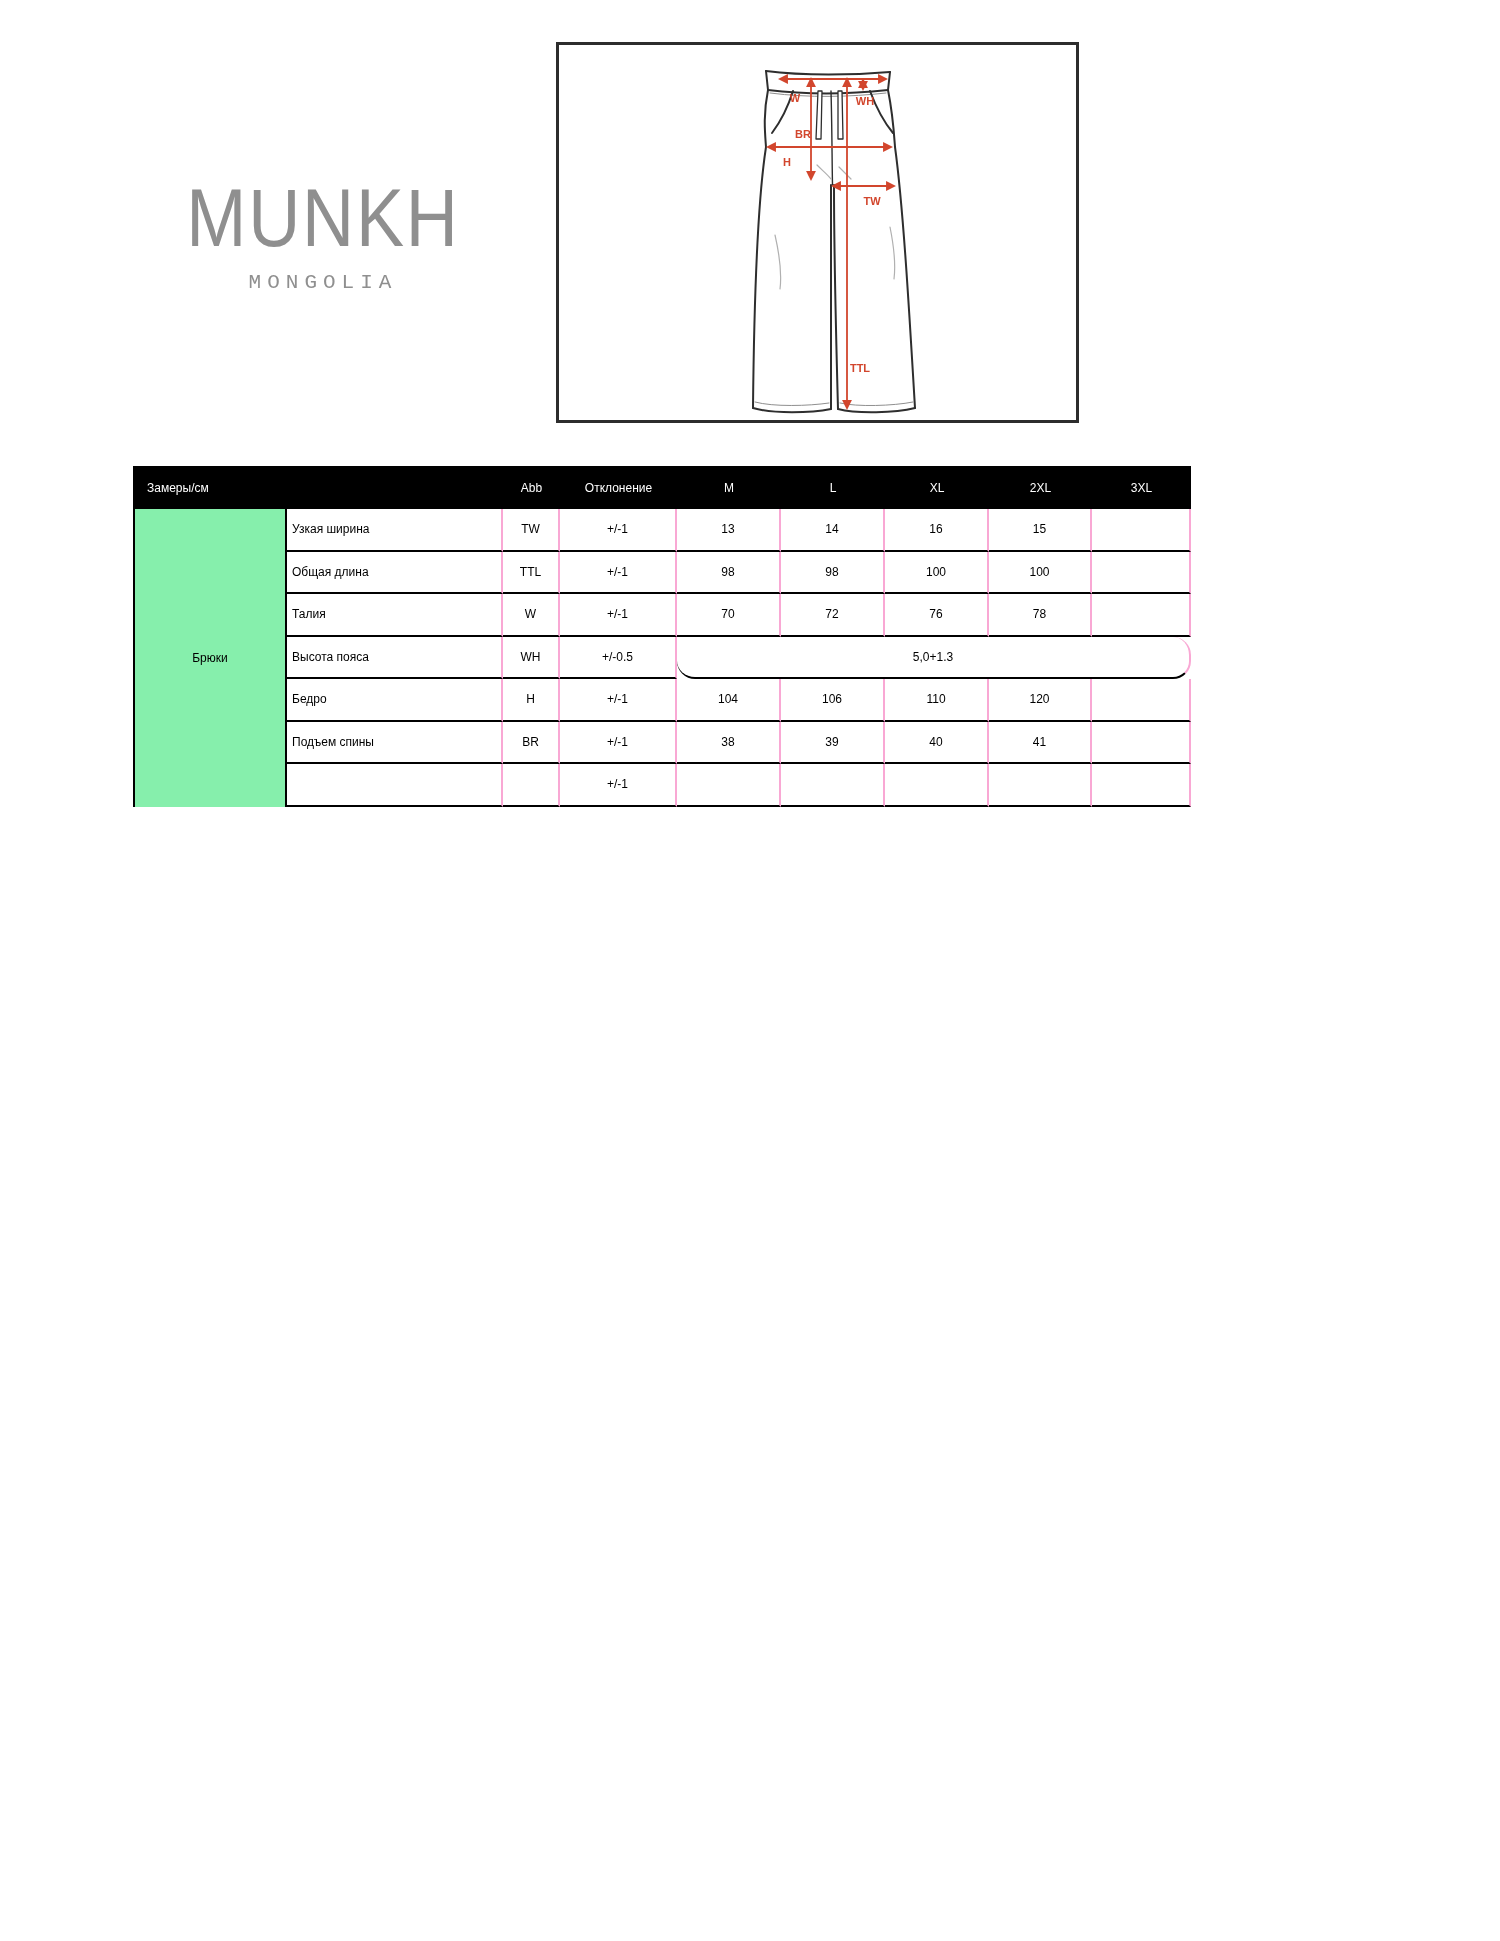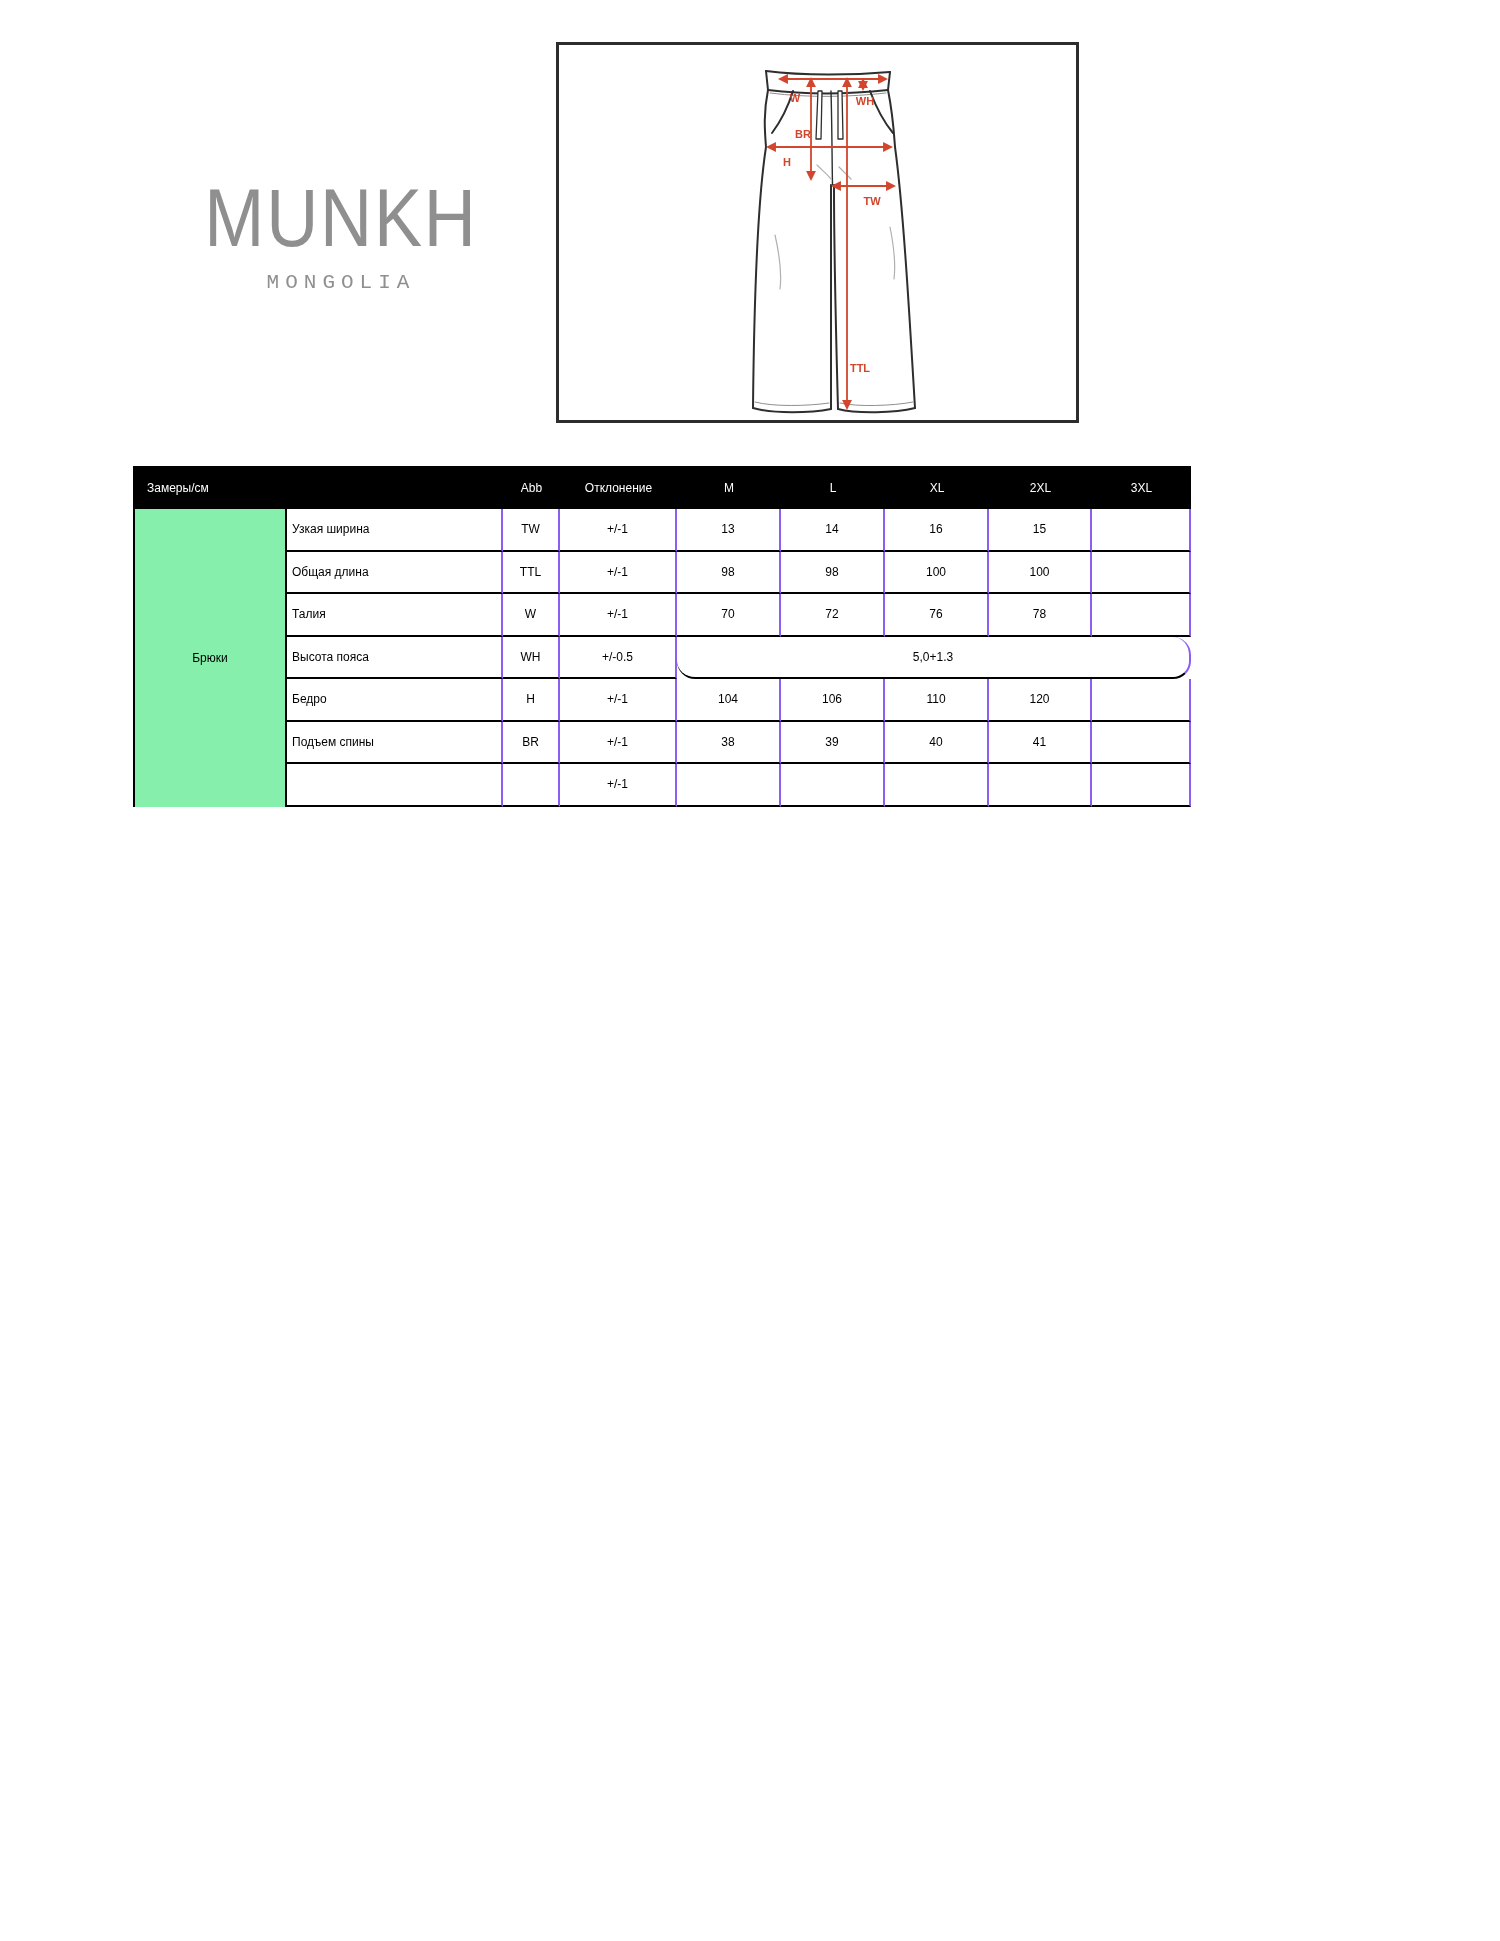--- a/index.html
+++ b/index.html
@@ -1,39 +1,39 @@
 <!DOCTYPE html>
 <html><head>
 <meta charset="utf-8">
 <style>
   * { box-sizing: border-box; margin: 0; padding: 0; }
   html, body { background: #ffffff; }
   body { font-family: "Liberation Sans", sans-serif; }
   .page { position: relative; width: 1500px; height: 1941px; background: #ffffff; overflow: hidden; }
 
   
-  .logo { position: absolute; left: 161px; top: 177px; width: 360px; text-align: center; color: #8f8f8f; }
+  .logo { position: absolute; left: 143px; top: 177px; width: 360px; text-align: center; color: #8f8f8f; }
   .logo-main { font-size: 82px; line-height: 82px; letter-spacing: 2px; transform: scaleX(0.88); transform-origin: center; white-space: nowrap; }
   .logo-sub { font-size: 21px; letter-spacing: 6px; margin-top: 12px; white-space: nowrap; font-family: Liberation Mono, monospace; }
 
   
   .dbox { position: absolute; left: 556px; top: 42px; width: 523px; height: 381px; border: 3px solid #2d2d2d; background: #fff; }
   .ml { font-family: "Liberation Sans", sans-serif; font-size: 11px; font-weight: bold; fill: #d2462d; }
 
   
   .st {
     position: absolute; left: 133px; top: 466px;
     display: grid;
     grid-template-columns: 154px 216px 57px 117px 104px 104px 104px 103px 99px;
     grid-template-rows: 43px repeat(7, 42.5px);
     font-size: 12px; color: #000;
   }
   .hc { background: #000; color: #fff; display: flex; align-items: center; justify-content: center; }
   .hfirst { grid-column: 1 / 3; grid-row: 1; justify-content: flex-start; padding-left: 14px; }
-  .c { background: #fff; border-right: 2px solid #8b5cf6; border-bottom: 2px solid #000;
+  .c { background: #fff; border-right: 2px solid #f9a8d4; border-bottom: 2px solid #000;
        display: flex; align-items: center; justify-content: center; overflow: hidden; }
   .label { justify-content: flex-start; padding-left: 5px; }
   .gc { grid-column: 1; grid-row: 2 / 9; border-left: 2px solid #000; border-right: 2px solid #000;
         display: flex; align-items: center; justify-content: center; background: #86efac; }
   .merged { grid-column: 5 / 10; border-radius: 18px; }
 </style>
 </head>
 <body>
 
 <div class="page">

